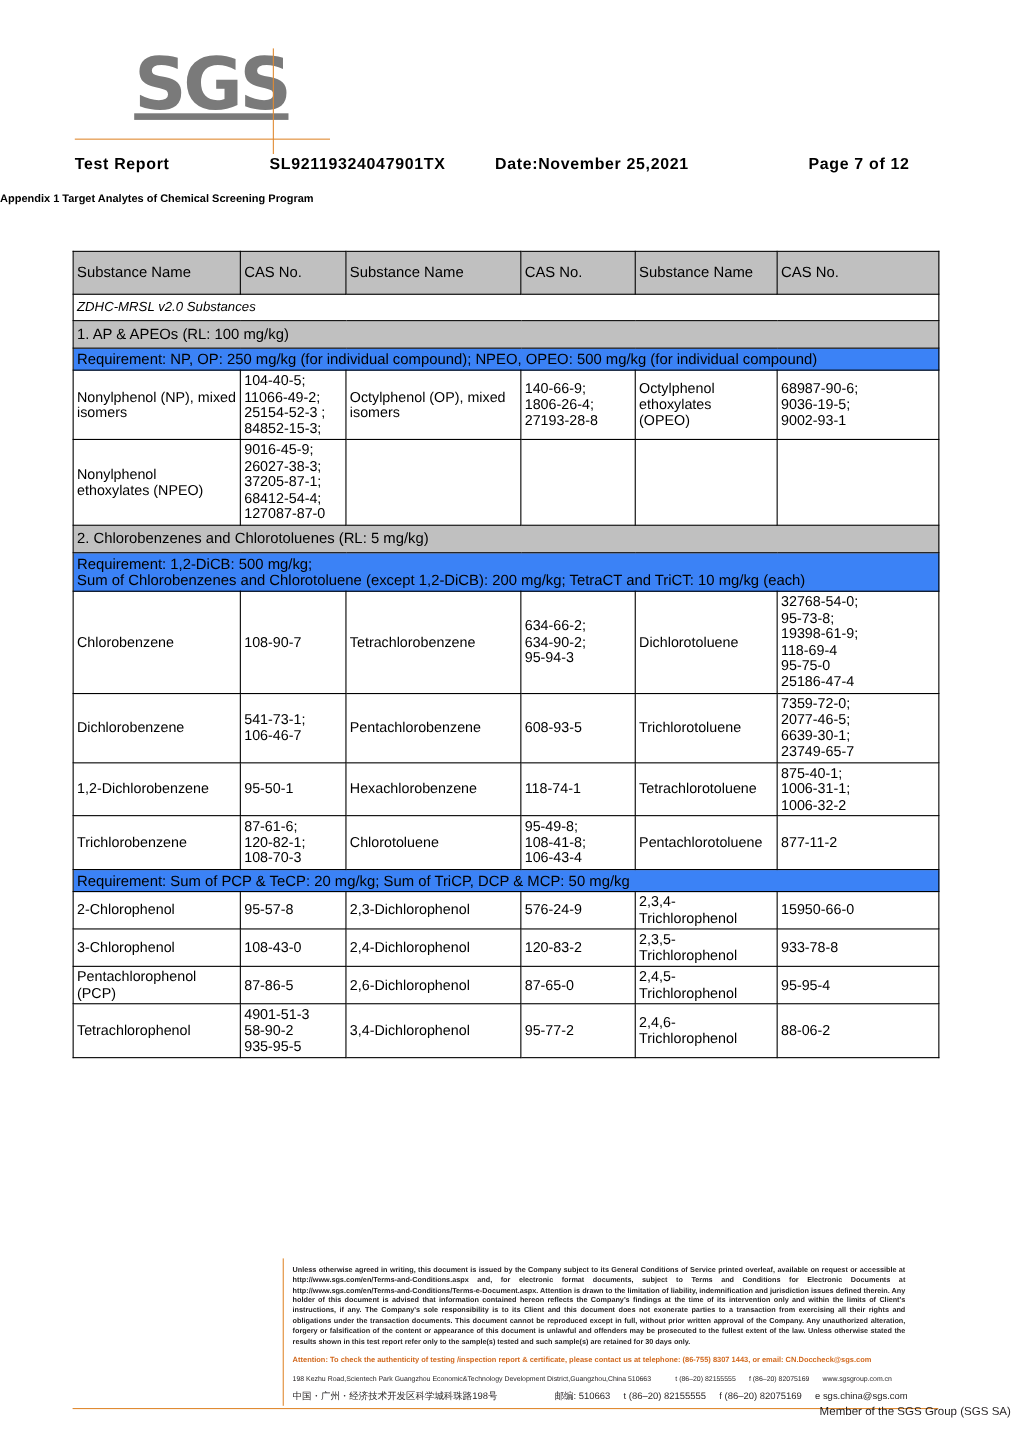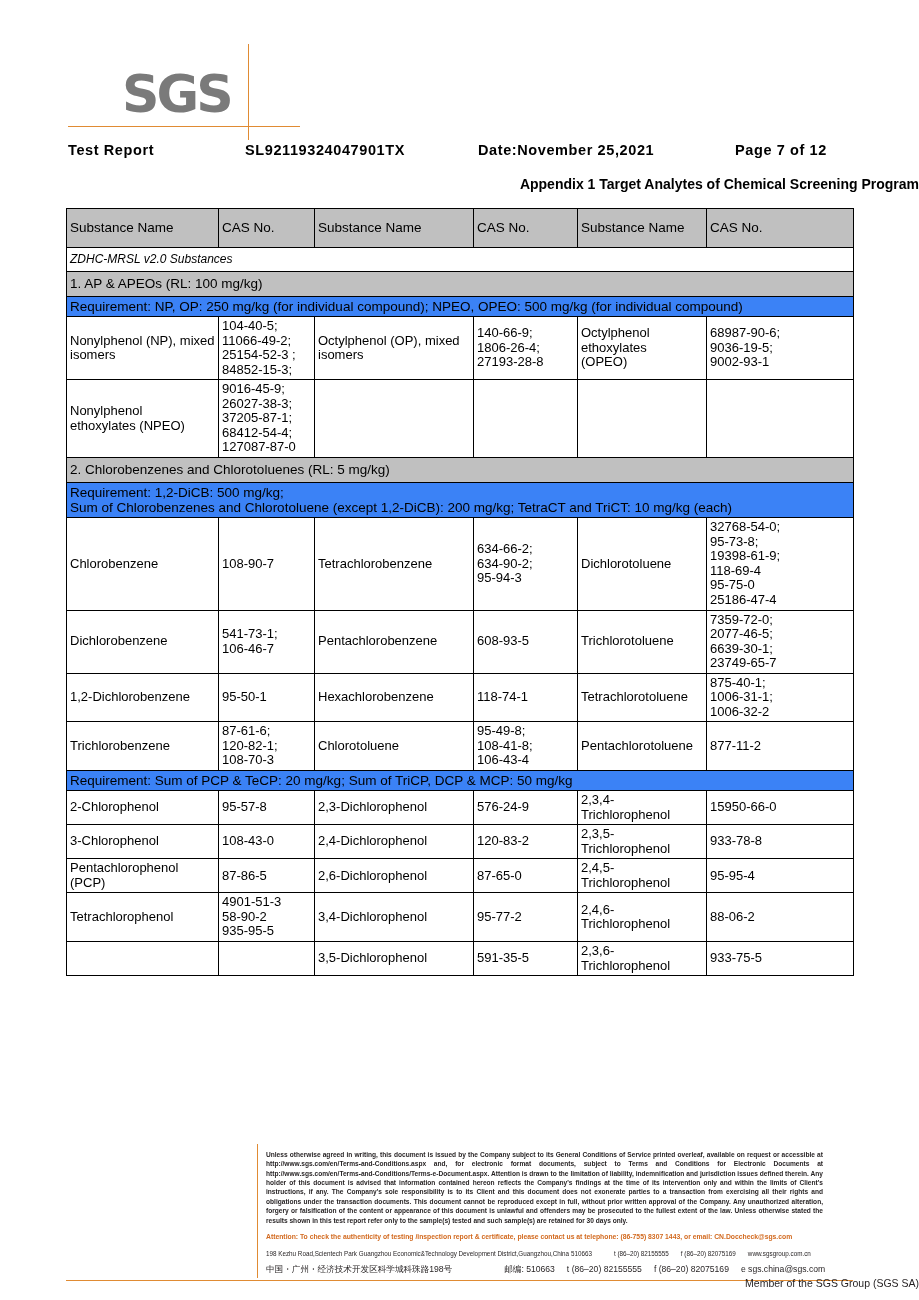--- a/index.html
+++ b/index.html
@@ -17,27 +17,28 @@
   }
 
   
   .logo-area {
     position: absolute;
     left: 0; top: 0;
     width: 919px; height: 140px;
   }
   .sgs-logo {
     position: absolute;
-    left: 122px; top: 55px;
+    left: 122px; top: 38px;
     font-family: "DejaVu Sans", sans-serif;
     font-weight: bold;
-    font-size: 52px;
+    font-size: 66px;
     line-height: 78px;
     letter-spacing: -3px;
     color: #7a7a7a;
+    text-decoration: underline;
   }
   .logo-vline {
     position: absolute;
     left: 248px; top: 44px;
     width: 1px; height: 96px;
     background: #e08b33;
   }
   .logo-hline {
     position: absolute;
     left: 68px; top: 126px;
@@ -49,36 +50,36 @@
   .title-row {
     position: absolute;
     left: 0; top: 142px;
     width: 919px;
     font-size: 14.5px;
     font-weight: bold;
     letter-spacing: 0.6px;
   }
   .title-row .tr-test { position: absolute; left: 68px; }
   .title-row .tr-no   { position: absolute; left: 245px; }
-  .title-row .tr-date { position: absolute; left: 478px; }
+  .title-row .tr-date { position: absolute; left: 450px; }
   .title-row .tr-page { position: absolute; left: 735px; }
 
   .appendix-title {
     position: absolute;
     left: 0; top: 176px;
     width: 919px;
-    text-align: right;
-    font-size: 14px;
+    text-align: left;
+    font-size: 10px;
     font-weight: bold;
   }
 
   
   .tbl-wrap {
     position: absolute;
-    left: 66px; top: 208px;
+    left: 66px; top: 228px;
     width: 787px;
   }
   table.main {
     border-collapse: collapse;
     width: 787px;
     table-layout: fixed;
     font-size: 13px;
   }
   table.main td, table.main th {
     border: 1px solid #000;
@@ -324,28 +325,20 @@
           <td class="cell">95-95-4</td>
         </tr>
         <tr>
           <td class="cell">Tetrachlorophenol</td>
           <td class="cell">4901-51-3<br>58-90-2<br>935-95-5</td>
           <td class="cell">3,4-Dichlorophenol</td>
           <td class="cell">95-77-2</td>
           <td class="cell">2,4,6-<br>Trichlorophenol</td>
           <td class="cell">88-06-2</td>
         </tr>
-        <tr>
-          <td class="cell"></td>
-          <td class="cell"></td>
-          <td class="cell">3,5-Dichlorophenol</td>
-          <td class="cell">591-35-5</td>
-          <td class="cell">2,3,6-<br>Trichlorophenol</td>
-          <td class="cell">933-75-5</td>
-        </tr>
       </tbody>
   </table>
 </div>
 
 <div class="footer">
   <div class="footer-vline"></div>
 
   <div class="disclaimer">Unless otherwise agreed in writing, this document is issued by the Company subject to its General Conditions of Service printed overleaf, available on request or accessible at http://www.sgs.com/en/Terms-and-Conditions.aspx and, for electronic format documents, subject to Terms and Conditions for Electronic Documents at http://www.sgs.com/en/Terms-and-Conditions/Terms-e-Document.aspx. Attention is drawn to the limitation of liability, indemnification and jurisdiction issues defined therein. Any holder of this document is advised that information contained hereon reflects the Company's findings at the time of its intervention only and within the limits of Client's instructions, if any. The Company's sole responsibility is to its Client and this document does not exonerate parties to a transaction from exercising all their rights and obligations under the transaction documents. This document cannot be reproduced except in full, without prior written approval of the Company. Any unauthorized alteration, forgery or falsification of the content or appearance of this document is unlawful and offenders may be prosecuted to the fullest extent of the law. Unless otherwise stated the results shown in this test report refer only to the sample(s) tested and such sample(s) are retained for 30 days only.</div>
   <div class="attention">Attention: To check the authenticity of testing /inspection report &amp; certificate, please contact us at telephone: (86-755) 8307 1443, or email: CN.Doccheck@sgs.com</div>
 

